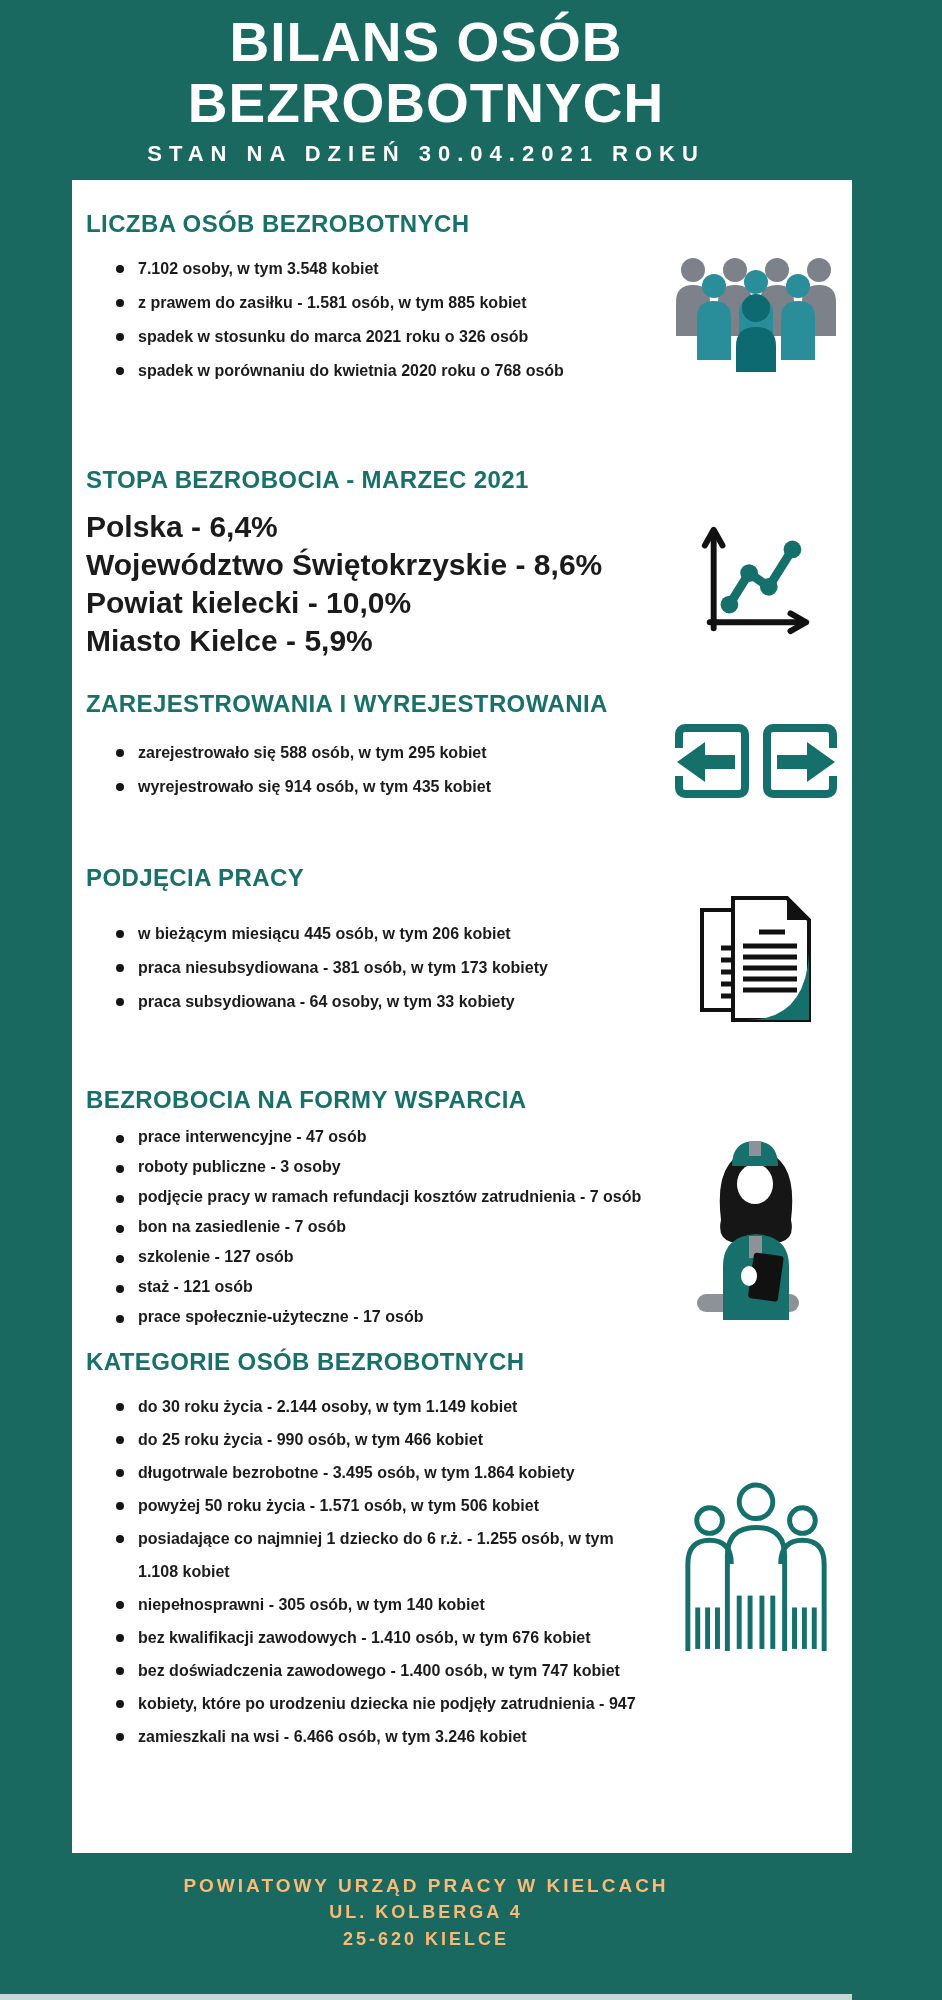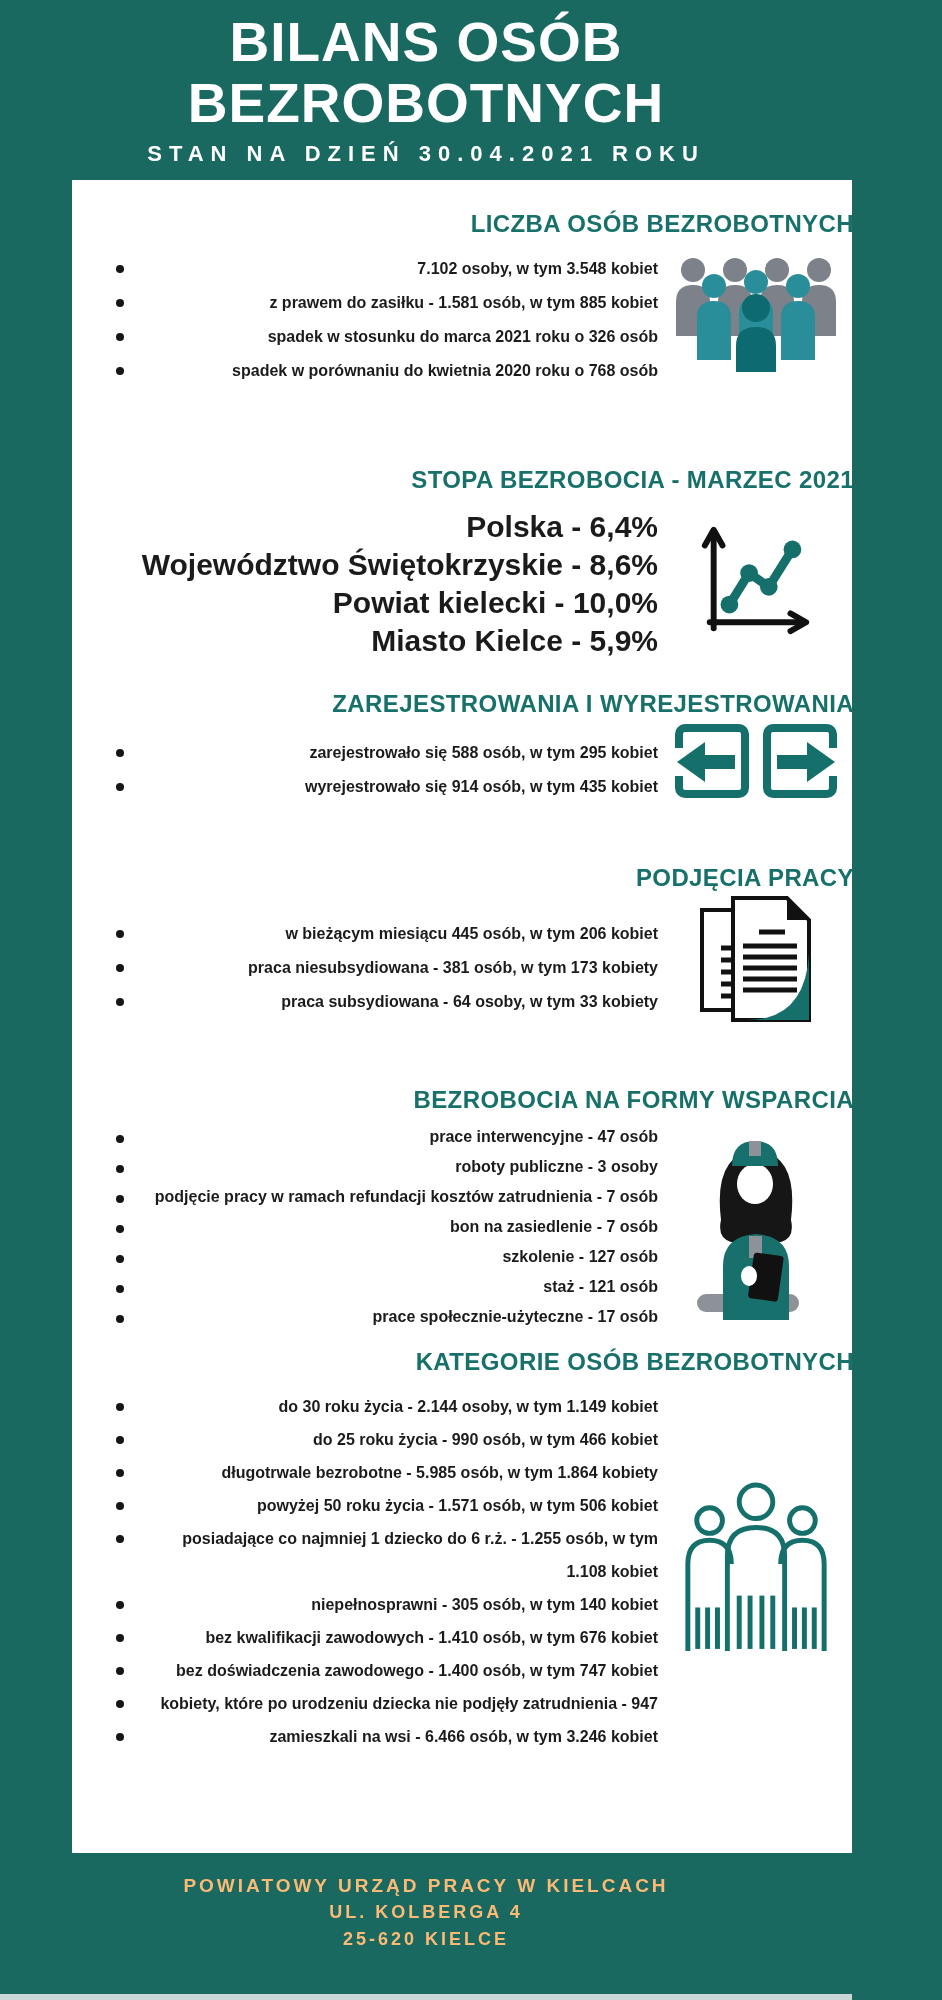--- a/index.html
+++ b/index.html
@@ -10,21 +10,21 @@
   .page{
     position:relative; width:852px; height:2000px; overflow:hidden;
     background:var(--teal);
     font-family:"Liberation Sans","DejaVu Sans",sans-serif;
   }
   .header{ text-align:center; color:#fff; padding-top:12px;}
   .title{ font-size:55px; font-weight:800; line-height:1.1; letter-spacing:1px; margin:0;}
   .subtitle{ margin-top:8px; font-size:22px; font-weight:700; letter-spacing:7px;}
   .card{
     position:absolute; left:72px; top:180px; width:798px; height:1673px;
-    background:#ffffff; box-sizing:border-box; padding:26px 16px 0 14px;text-align:right;
+    background:#ffffff; box-sizing:border-box; padding:26px 16px 0 14px;
   }
   section{ margin:0; }
   section h2{
     margin:0; color:var(--teal-head); font-size:24px; font-weight:800;
     letter-spacing:.4px;
   }
   .sec-body{ display:flex; align-items:center; }
   ul.items{ list-style:none; margin:14px 0 0 0; padding:0 0 0 28px; flex:1; }
   ul.items li{
     position:relative; padding-left:24px; color:var(--ink);
@@ -241,21 +241,21 @@
   </svg>
           </div>
     </div>
   </section>
       <section>
     <h2>KATEGORIE OSÓB BEZROBOTNYCH</h2>
     <div class="sec-body">
       <ul class="items">
             <li>do 30 roku życia - 2.144 osoby, w tym 1.149 kobiet</li>
             <li>do 25 roku życia - 990 osób, w tym 466 kobiet</li>
-            <li>długotrwale bezrobotne - 5.985 osób, w tym 1.864 kobiety</li>
+            <li>długotrwale bezrobotne - 3.495 osób, w tym 1.864 kobiety</li>
             <li>powyżej 50 roku życia - 1.571 osób, w tym 506 kobiet</li>
             <li>posiadające co najmniej 1 dziecko do 6 r.ż. - 1.255 osób, w tym 1.108 kobiet</li>
             <li>niepełnosprawni - 305 osób, w tym 140 kobiet</li>
             <li>bez kwalifikacji zawodowych - 1.410 osób, w tym 676 kobiet</li>
             <li>bez doświadczenia zawodowego - 1.400 osób, w tym 747 kobiet</li>
             <li>kobiety, które po urodzeniu dziecka nie podjęły zatrudnienia - 947</li>
             <li>zamieszkali na wsi - 6.466 osób, w tym 3.246 kobiet</li>
           </ul>
       <div class="icon-slot">
             <svg width="158" height="176" viewBox="0 0 160 178">

